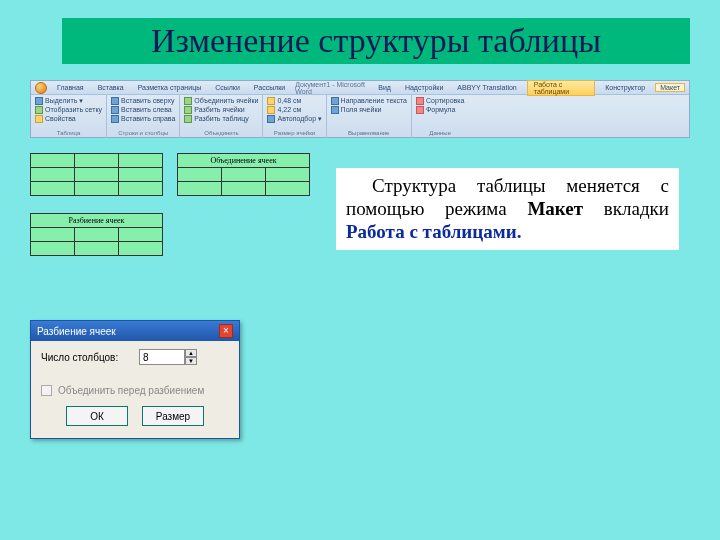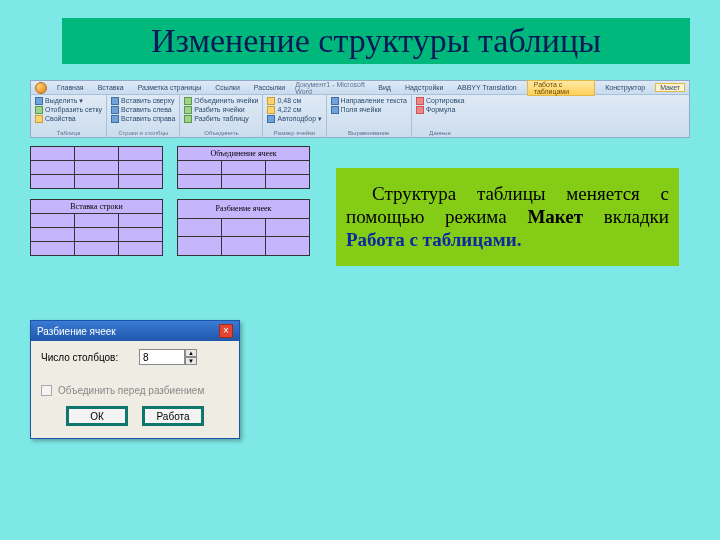--- a/index.html
+++ b/index.html
@@ -71,21 +71,21 @@
   .ico { display:inline-block; width:8px; height:8px; background:#6fa3d8; border:1px solid #3d6fa0; margin-right:2px; vertical-align:middle; }
   .ico.g { background:#9fd28a; border-color:#5a9a44; }
   .ico.y { background:#ffd36b; border-color:#caa233; }
   .ico.r { background:#e88; border-color:#c55; }
 
   .samples {
     position: absolute; left: 30px; top: 146px; width: 300px;
     font-family: "Times New Roman", serif; font-size: 9px;
   }
   .sample-row { display:flex; gap:14px; margin-bottom:10px; }
-  .mini { border-collapse:collapse; background:#c4b5fd; }
+  .mini { border-collapse:collapse; background:#86efac;margin-top:7px; }
   .mini th, .mini td { border:1px solid #333; width:44px; height:14px; font-size:8px; text-align:left; padding:0 2px; font-weight:normal; }
   .mini th { text-align:center; }
 
   .dialog {
     position:absolute; left:30px; top:320px; width:210px;
     font-family: Tahoma, sans-serif; font-size:10px;
     border:1px solid #1b54a6; background:#efece4;
     box-shadow: 2px 2px 4px rgba(0,0,0,.3);
   }
   .dlg-title {
@@ -97,25 +97,25 @@
   .dlg-body { padding:8px 10px 4px;border-radius:16px; }
   .dlg-row { display:flex; align-items:center; margin-bottom:6px; gap:8px; }
   .dlg-row label { width:90px; }
   .spin { display:flex; align-items:center; }
   .spin input { width:46px; height:16px; border:1px solid #8a8a8a; font-size:10px; padding:0 3px; background:#fff; }
   .spin .btns { display:flex; flex-direction:column; }
   .spin .btns div { width:12px; height:8px; border:1px solid #8a8a8a; background:#e8e8e8; font-size:6px; line-height:6px; text-align:center; }
   .chk-row { display:flex; align-items:center; gap:6px; margin:20px 0 10px; color:#888; }
   .chk { width:11px; height:11px; border:1px solid #aaa; background:#f3f3f3; }
   .dlg-btns { display:flex; justify-content:center; gap:14px; padding-bottom:8px; }
-  .dlg-btns button { width:62px; height:20px; font-size:10px; background:#f4f4f4; border:3px solid #0f766e; }
+  .dlg-btns button { width:62px; height:20px; font-size:10px; background:#f4f4f4; border:1px solid #0f766e; }
 
   .body-text {
     position:absolute; left:336px; top:168px; width:343px;
-    background:#84cc16; padding:14px 10px;
+    background:#ffffff; padding:6px 10px;
     font-size:19px; line-height:1.22;
     text-align:justify;
   }
   .body-text .indent { text-indent: 26px; margin:0; }
   .bold { font-weight:bold; }
   .blue-bold { font-weight:bold; color:#0b2aa0; }
 </style>
 </head>
 <body>
 
@@ -223,42 +223,20 @@
             <td></td>
             <td></td>
           </tr>
     </tbody>
       </table>
   </div>
   <div class="sample-row">
     <table class="mini">
       <tbody>
           <tr>
-            <th colspan="3">Вставка строки</th>
-          </tr>
-      <tr>
-            <td></td>
-            <td></td>
-            <td></td>
-          </tr>
-      <tr>
-            <td></td>
-            <td></td>
-            <td></td>
-          </tr>
-      <tr>
-            <td></td>
-            <td></td>
-            <td></td>
-          </tr>
-    </tbody>
-      </table>
-    <table class="mini">
-      <tbody>
-          <tr>
             <th colspan="3">Разбиение ячеек</th>
           </tr>
       <tr>
             <td></td>
             <td></td>
             <td></td>
           </tr>
       <tr>
             <td></td>
             <td></td>
@@ -284,21 +262,21 @@
             <div>▼</div>
           </div>
       </div>
     </div>
     <div class="chk-row">
       <div class="chk"></div>
       <span>Объединить перед разбиением</span>
     </div>
     <div class="dlg-btns">
       <button>ОК</button>
-      <button>Работа</button>
+      <button>Размер</button>
     </div>
   </div>
 </div>
 
 <div class="body-text">
   <p class="indent">
     <span>Структура таблицы меняется с помощью режима </span><span class="bold">Макет</span><span> вкладки </span><span class="blue-bold">Работа с таблицами.</span>
   </p>
 </div>
 

